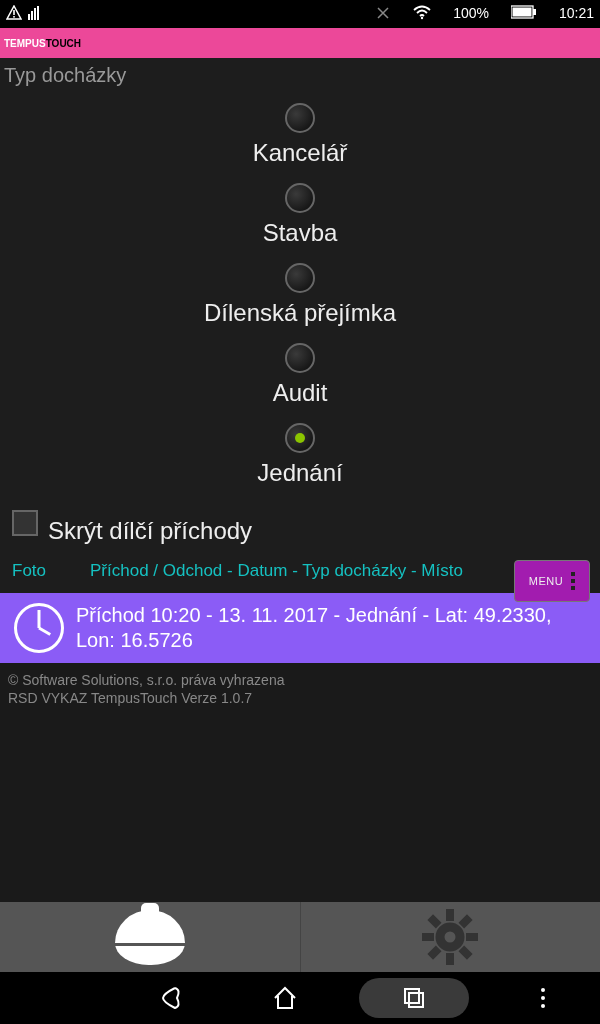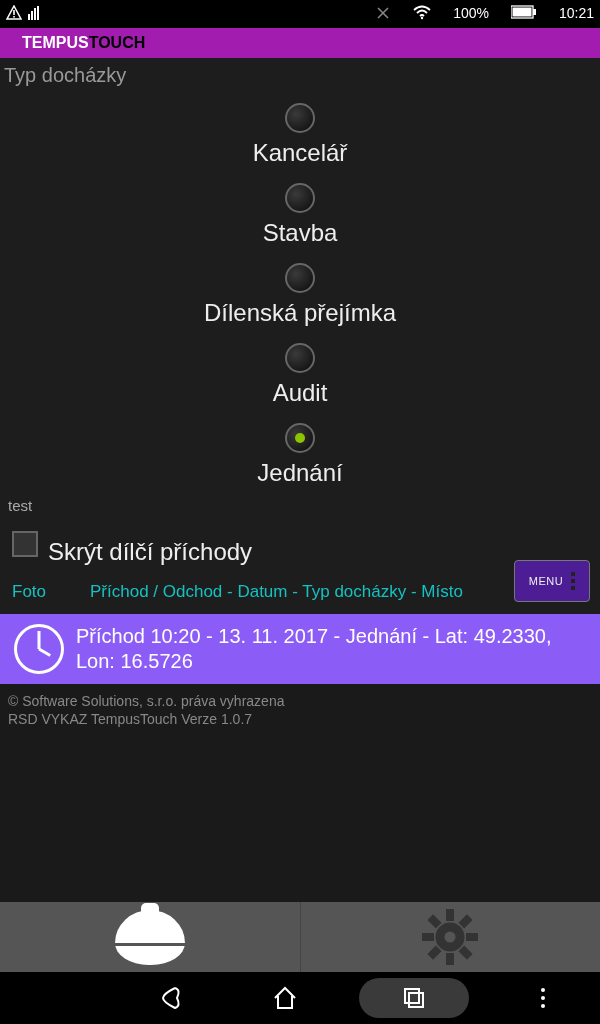--- a/index.html
+++ b/index.html
@@ -19,25 +19,25 @@
       justify-content: space-between;
       align-items: center;
       padding: 0 6px;
       font-size: 14px;
       color: #fff;
     }
     .status-left { display: flex; gap: 6px; align-items: center; }
     .status-right { display: flex; gap: 22px; align-items: flex-start; }
     .app-header {
       height: 30px;
-      background: #a21caf;
-      display: flex;
-      align-items: center;
-      padding: 0 22px;
-      font-size: 16px;
+      background: #ec4899;
+      display: flex;
+      align-items: center;
+      padding: 0 4px;
+      font-size: 10px;
       font-weight: bold;
     }
     .app-header .b1 { color: #fff; }
     .app-header .b2 { color: #000; }
     .content { padding: 6px 4px 2px 4px; background: #1d1d1d; }
     .section-label {
       font-size: 20px;
       color: #999;
       margin-bottom: 8px;
     }
@@ -146,21 +146,21 @@
       color: #888;
       padding: 8px;
       line-height: 1.3;
     }
     .menu-button {
       position: absolute;
       right: 10px;
       top: 560px;
       width: 76px;
       height: 42px;
-      background: #4c1d95;
+      background: #a21caf;
       border: 1px solid #777;
       border-radius: 4px;
       display: flex;
       align-items: center;
       justify-content: center;
       gap: 8px;
       color: #eee;
       font-size: 11px;
       letter-spacing: 0.5px;
     }
@@ -311,21 +311,20 @@
   </div>
   <div class="radio-row">
     <div class="radio-circle"></div>
     <div class="radio-label">Audit</div>
   </div>
   <div class="radio-row">
     <div class="radio-circle selected"></div>
     <div class="radio-label">Jednání</div>
   </div>
 
-  <div class="small-label">test</div>
 
   <div class="checkbox-row">
     <div class="checkbox"></div>
     <div class="checkbox-label">Skrýt dílčí příchody</div>
   </div>
 
   <div class="table-header">
     <div class="th-foto">Foto</div>
     <div class="th-main">Příchod / Odchod - Datum - Typ docházky - Místo</div>
     <div class="th-typ">Typ</div>

